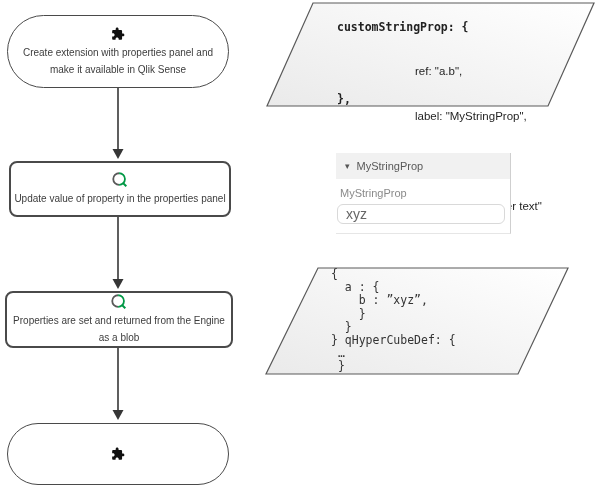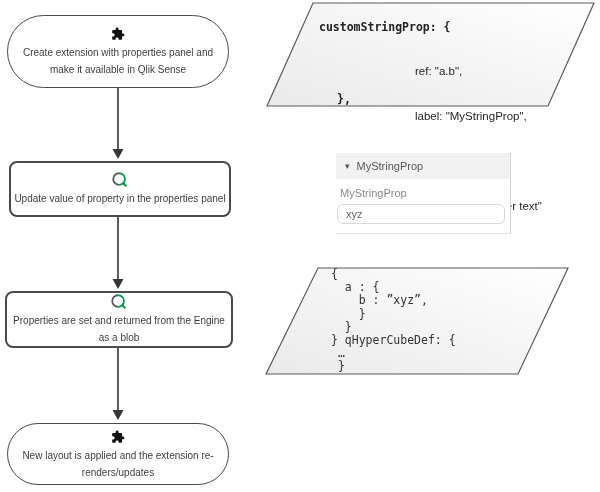--- a/index.html
+++ b/index.html
@@ -46,21 +46,21 @@
   .prop-header{
     height:26px;background:#f1f1f1;display:flex;align-items:center;
     padding-left:9px;gap:7px;color:#595959;font-size:11px;
   }
   .caret{font-size:9px;color:#555555;line-height:1;}
   .prop-body{padding:0;}
   .field-label{margin:8px 0 0 4px;font-size:11px;color:#8a8a8a;}
   .field-input{
     display:block;box-sizing:border-box;margin:5px 0 0 1px;width:168px;height:20px;
     border:1px solid #d9d9d9;border-radius:6px;padding:0 8px;
-    font-family:"Liberation Sans",sans-serif;font-size:11px;color:#666666;
+    font-family:"Liberation Sans",sans-serif;font-size:14px;color:#666666;
     background:#ffffff;outline:none;
   }
 </style>
 </head>
 <body>
 
 <div class="canvas">
 
   <svg class="overlay" width="600" height="492">
     <g>
@@ -90,21 +90,21 @@
   <svg class="pgram" style="left:262px;top:264px;" width="310" height="114">
     <defs>
       <linearGradient id="pg2" x1="1" y1="0" x2="0" y2="1">
         <stop offset="0" stop-color="#ffffff"></stop>
           <stop offset="1" stop-color="#eaeaea"></stop>
       </linearGradient>
     </defs>
     <polygon points="56,4 306,4 256,110 4,110" fill="url(#pg2)" stroke="#5a5a5a" stroke-width="1.2"></polygon>
   </svg>
 
-  <div class="code-line" style="left:319px;top:20px;">customStringProp: {</div>
+  <div class="code-line" style="left:337px;top:20px;">customStringProp: {</div>
   <div class="code-props" style="left:415px;top:34px;">
     <div>ref: "a.b",</div>
     <div>label: "MyStringProp",</div>
     <div>type: "string",</div>
     <div>defaultValue: "Enter text"</div>
   </div>
   <div class="code-line" style="left:337px;top:92px;">},</div>
 
   <pre class="code-blob" style="left:331px;top:268px;">{
   a : {
@@ -156,16 +156,15 @@
     </span>
     <div class="nlabel">Update value of property in the properties panel</div>
   </div>
 
   <div class="node stadium" id="node-4">
     <span class="icon-wrap">
       <svg viewBox="0 0 24 24" width="14" height="14">
           <path fill="#111111" d="M20.5 11H19V7c0-1.1-.9-2-2-2h-4V3.5C13 2.12 11.88 1 10.5 1S8 2.12 8 3.5V5H4c-1.1 0-1.99.9-1.99 2v3.8H3.5c1.49 0 2.7 1.21 2.7 2.7s-1.21 2.7-2.7 2.7H2V20c0 1.1.9 2 2 2h3.8v-1.5c0-1.49 1.21-2.7 2.7-2.7s2.7 1.21 2.7 2.7V22H17c1.1 0 2-.9 2-2v-4h1.5c1.38 0 2.5-1.12 2.5-2.5S21.88 11 20.5 11z"></path>
         </svg>
     </span>
-    <div class="nlabel">New layout is applied and the extension re-renders/updates</div>
   </div>
 
 </div>
 
 </body></html>

